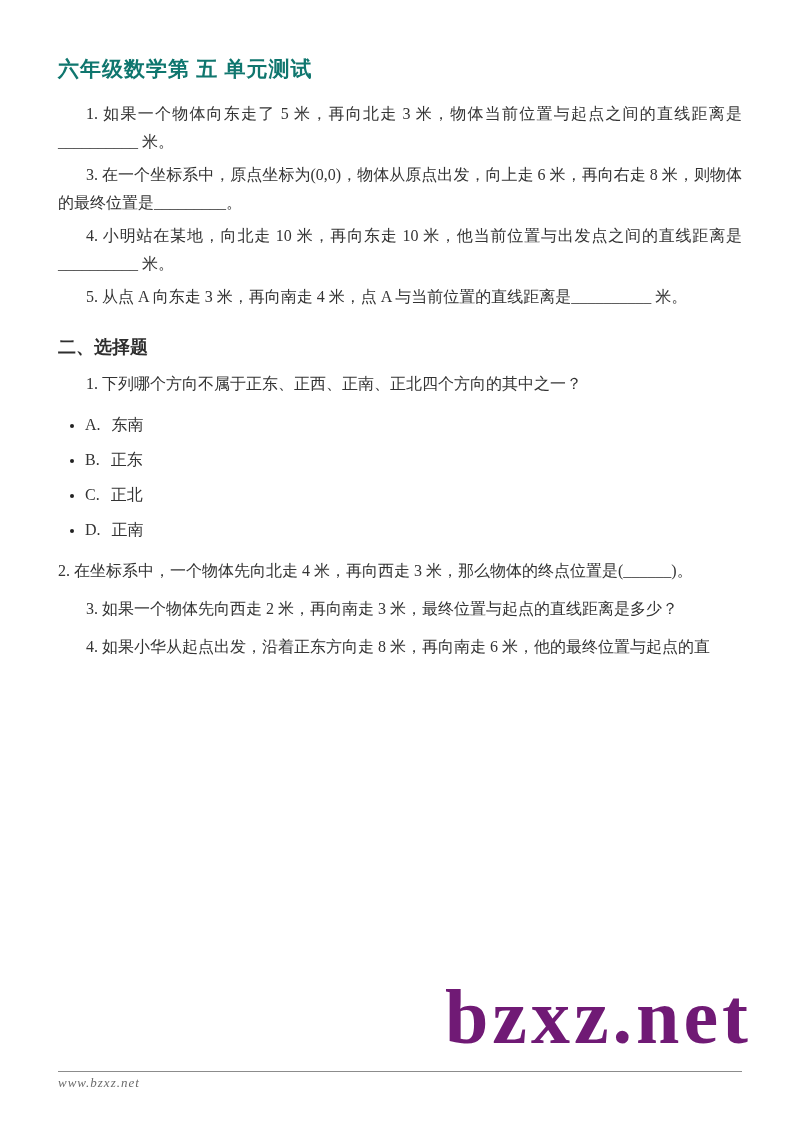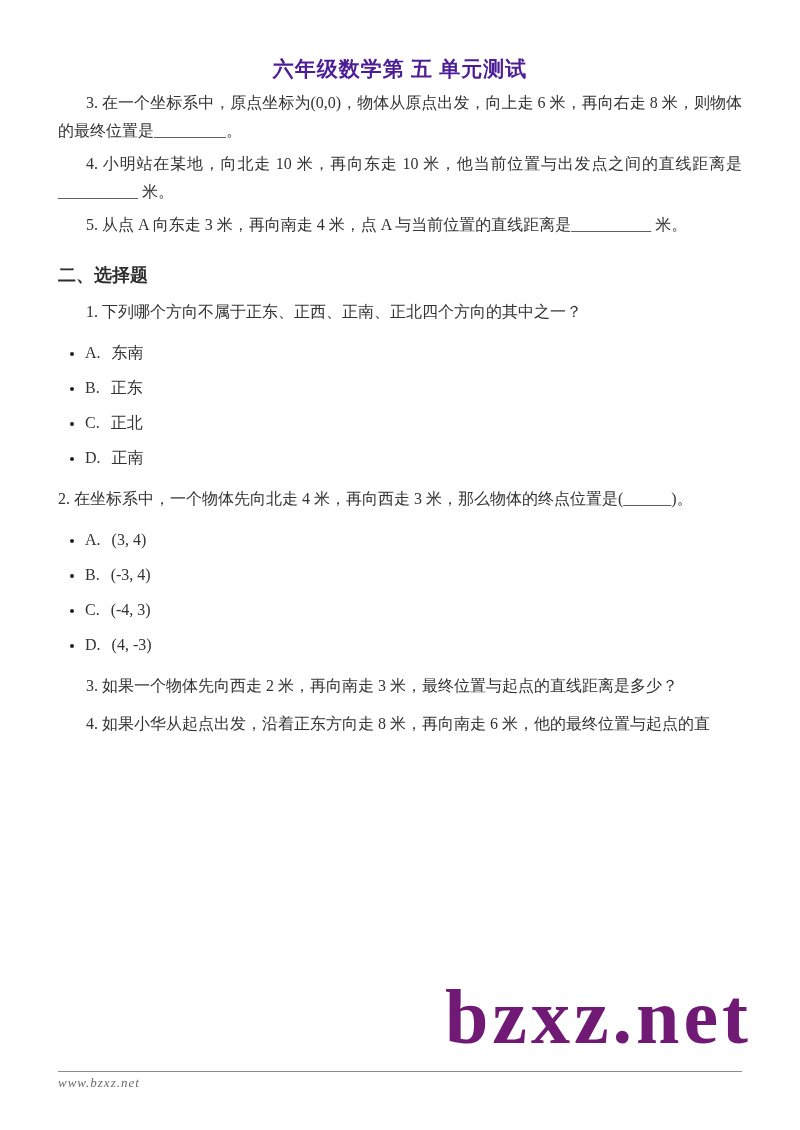--- a/index.html
+++ b/index.html
@@ -13,26 +13,25 @@
     font-family:"Liberation Serif","DejaVu Serif",serif;
     color:#333333;
   }
   .content {
     position:relative;
     z-index:2;
     padding:0 58px;
   }
   .doc-title {
     margin-top:54px;
-    text-align:center;
     font-size:21px;
     font-weight:bold;
     line-height:30px;
     letter-spacing:1px;
-    color:#4c1d95;
+    color:#0f766e;
   }
   .section-heading {
     font-size:18px;
     font-weight:bold;
     line-height:26px;
     color:#2e2e2e;
   }
   .sec1 { margin-top:35px; }
   .sec2 { margin-top:23px; }
   .q {
@@ -96,45 +95,40 @@
 
 <div class="page">
 
   <div class="watermark">bzxz.net</div>
 
   <div class="content">
 
     <h1 class="doc-title">六年级数学第 五 单元测试</h1>
 
 
+    <p class="q first"><span>1. 如果一个物体向东走了 5 米，再向北走 3 米，物体当前位置与起点之间的直线距离是</span><span class="blank">__________</span><span> 米。</span></p>
 
 
     <p class="q"><span>3. 在一个坐标系中，原点坐标为(0,0)，物体从原点出发，向上走 6 米，再向右走 8 米，则物体的最终位置是</span><span class="blank">_________</span><span>。</span></p>
 
     <p class="q"><span>4. 小明站在某地，向北走 10 米，再向东走 10 米，他当前位置与出发点之间的直线距离是</span><span class="blank">__________</span><span> 米。</span></p>
 
     <p class="q"><span>5. 从点 A 向东走 3 米，再向南走 4 米，点 A 与当前位置的直线距离是</span><span class="blank">__________</span><span> 米。</span></p>
 
     <h2 class="section-heading sec2">二、选择题</h2>
 
     <p class="q stem"><span>1. 下列哪个方向不属于正东、正西、正南、正北四个方向的其中之一？</span></p>
     <ul class="opts">
       <li><span>A.</span><span class="opt-text">东南</span></li>
       <li><span>B.</span><span class="opt-text">正东</span></li>
       <li><span>C.</span><span class="opt-text">正北</span></li>
       <li><span>D.</span><span class="opt-text">正南</span></li>
     </ul>
 
     <p class="q stem no-indent"><span>2. 在坐标系中，一个物体先向北走 4 米，再向西走 3 米，那么物体的终点位置是(</span><span class="blank">______</span><span>)。</span></p>
-    <ul class="opts">
-      <li><span>A.</span><span class="opt-text">(3, 4)</span></li>
-      <li><span>B.</span><span class="opt-text">(-3, 4)</span></li>
-      <li><span>C.</span><span class="opt-text">(-4, 3)</span></li>
-      <li><span>D.</span><span class="opt-text">(4, -3)</span></li>
-    </ul>
 
     <p class="q stem"><span>3. 如果一个物体先向西走 2 米，再向南走 3 米，最终位置与起点的直线距离是多少？</span></p>
 
     <p class="q stem"><span>4. 如果小华从起点出发，沿着正东方向走 8 米，再向南走 6 米，他的最终位置与起点的直</span></p>
 
   </div>
 
   <div class="footer">
     <span class="footer-url">www.bzxz.net</span>
   </div>

